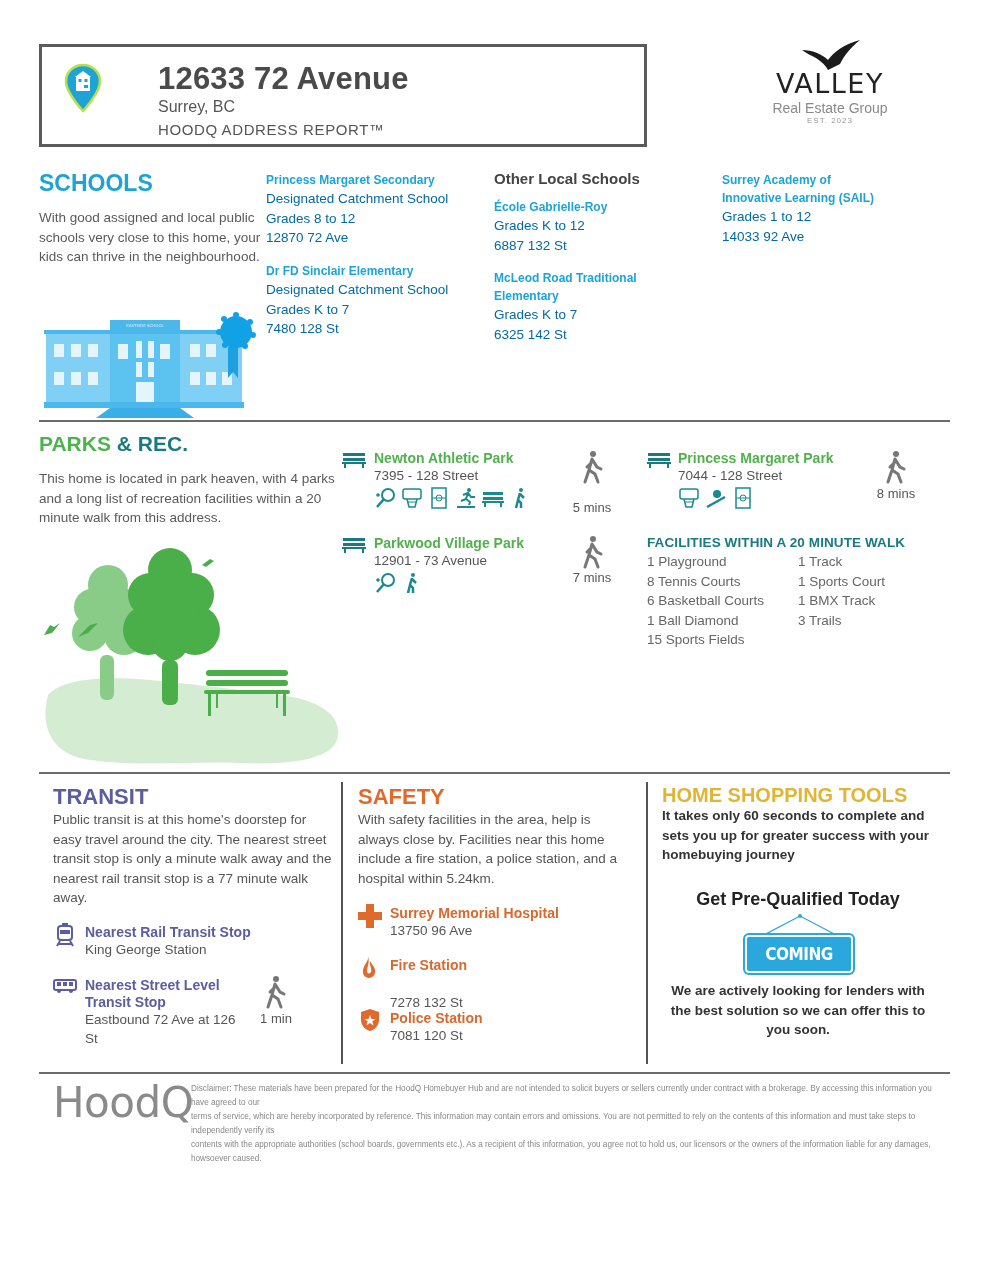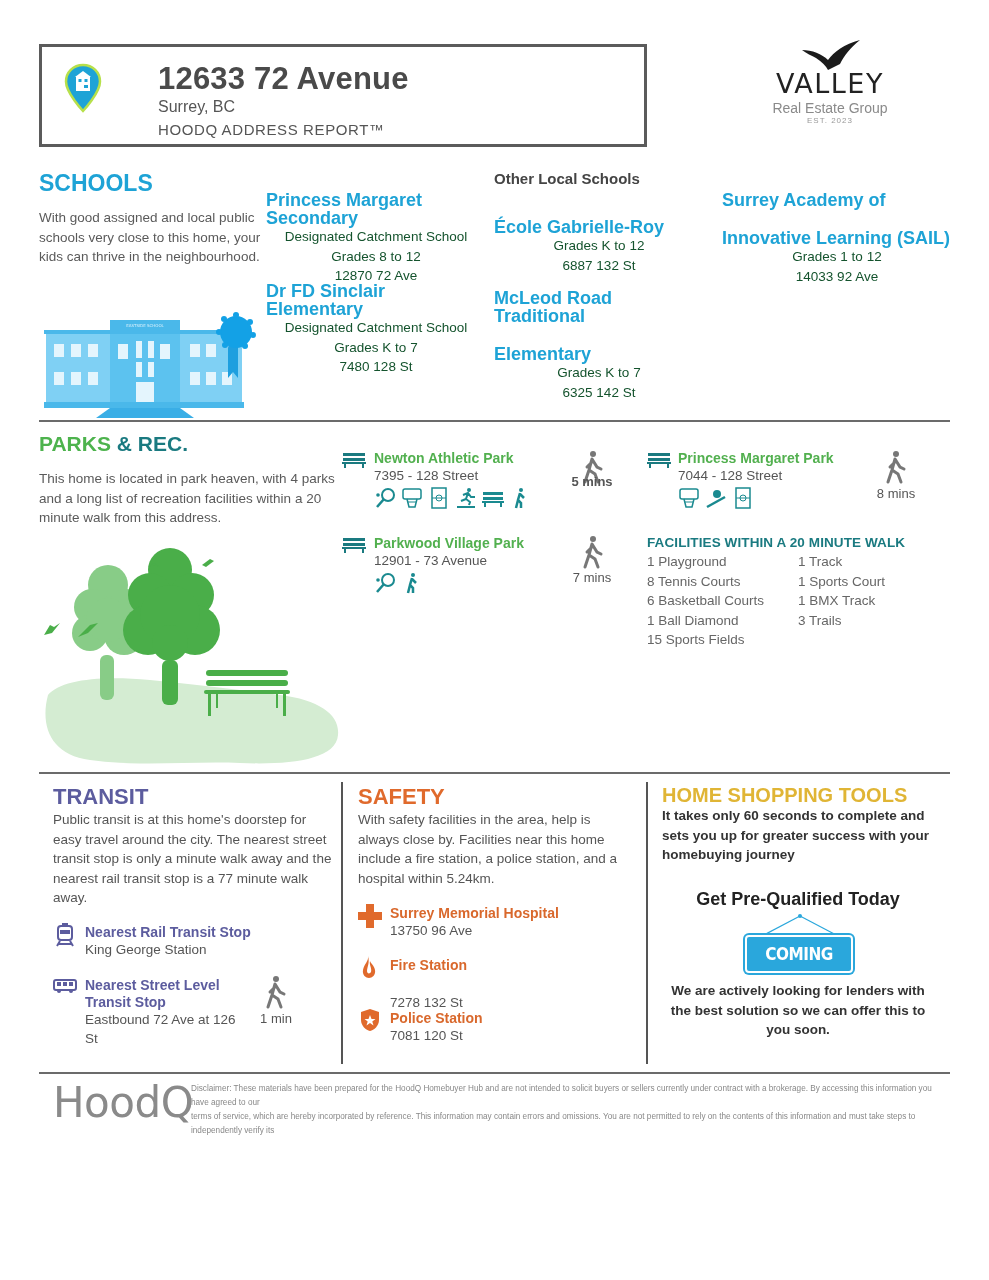--- a/index.html
+++ b/index.html
@@ -15,22 +15,22 @@
   .addr-report { left: 116px; top: 74px; font-size: 15px; color: #555; letter-spacing: 0.6px; }
 
   .logo { left: 760px; top: 38px; width: 140px; height: 90px; text-align: center; }
   .logo-valley { position: absolute; left: 0; width: 140px; top: 30px; font-size: 27px; color: #222; letter-spacing: 1.5px; font-family: "DejaVu Sans", sans-serif; font-weight: normal; }
   .logo-reg { position: absolute; left: 0; width: 140px; top: 62px; font-size: 14px; color: #8a8a8a; }
   .logo-est { position: absolute; left: 0; width: 140px; top: 78px; font-size: 8px; color: #999; letter-spacing: 1px; }
 
   
   .h-schools { left: 39px; top: 170px; font-size: 23px; font-weight: bold; color: #1ea3d6; }
   .desc { font-size: 13.5px; color: #5a5a5a; line-height: 19.5px; }
-  .school-name { font-size: 18px; font-weight: bold; color: #1ea3d6; line-height: 18px; margin-top: 20px; }
-  .school-line { font-size: 13.5px; color: #14532d; line-height: 19.5px; text-align: center; }
+  .school-name { font-size: 12px; font-weight: bold; color: #1ea3d6; line-height: 18px; }
+  .school-line { font-size: 13.5px; color: #0369a1; line-height: 19.5px; }
   .other-title { font-size: 15px; font-weight: bold; color: #444; }
 
   .divider { height: 2px; background: #6b6b6b; }
 
   
   .h-parks { left: 39px; top: 432px; font-size: 21px; font-weight: bold; }
   .h-parks .g { color: #4db34d; }
   .h-parks .t { color: #1a7a80; }
   .park-name { font-size: 14px; font-weight: bold; color: #52b04f; }
   .park-addr { font-size: 13.5px; color: #555; }
@@ -205,21 +205,21 @@
     </svg>
   <svg viewBox="0 0 22 22">
       <circle cx="12" cy="3" r="2" fill="#1a8a90"></circle>
       <path d="M11 6 L9 13 L12 16 L12 21 M9 13 L7 21 M11 7 L15 11" fill="none" stroke="#1a8a90" stroke-width="2.5"></path>
     </svg>
 </div>
 <svg class="abs" style="left:582px;top:450px;width:22px;height:34px;" viewBox="0 0 22 34">
     <circle cx="11" cy="4" r="3" fill="#777"></circle>
     <path d="M10 9 L7 20 L3 32 M7 20 L13 24 L16 32 M10 9 L15 17 L19 19 M10 12 L5 17" fill="none" stroke="#777" stroke-width="3" stroke-linecap="round"></path>
   </svg>
-<div class="abs walk" style="left:566px;top:474px;width:52px;font-weight:bold;">5 mins</div>
+<div class="abs walk" style="left:566px;top:500px;width:52px;">5 mins</div>
 
 <svg class="abs" style="left:647px;top:452px;width:24px;height:16px;" viewBox="0 0 24 16">
   <rect x="1" y="1" width="22" height="3" fill="#1a7a80"></rect>
     <rect x="1" y="6" width="22" height="3" fill="#1a7a80"></rect>
     <rect x="0" y="10" width="24" height="2" fill="#1a7a80"></rect>
     <rect x="2" y="12" width="2" height="4" fill="#1a7a80"></rect>
     <rect x="20" y="12" width="2" height="4" fill="#1a7a80"></rect>
 </svg>
 <div class="abs park-name" style="left:678px;top:450px;">Princess Margaret Park</div>
 <div class="abs park-addr" style="left:678px;top:468px;">7044 - 128 Street</div>
@@ -385,13 +385,14 @@
   </svg>
 <div class="abs soon-sign">COMING SOON</div>
 <div class="abs tools-txt" style="left:662px;top:981px;width:272px;text-align:center;">We are actively looking for lenders with the best solution so we can offer this to you soon.</div>
 
 <div class="abs divider" style="left:39px;top:1072px;width:911px;"></div>
 
 <div class="abs footer-logo">HoodQ</div>
 <div class="abs disclaimer">
   <div>Disclaimer: These materials have been prepared for the HoodQ Homebuyer Hub and are not intended to solicit buyers or sellers currently under contract with a brokerage. By accessing this information you have agreed to our</div>
   <div>terms of service, which are hereby incorporated by reference. This information may contain errors and omissions. You are not permitted to rely on the contents of this information and must take steps to independently verify its</div>
+  <div>contents with the appropriate authorities (school boards, governments etc.). As a recipient of this information, you agree not to hold us, our licensors or the owners of the information liable for any damages, howsoever caused.</div>
 </div>
 
 </body></html>

